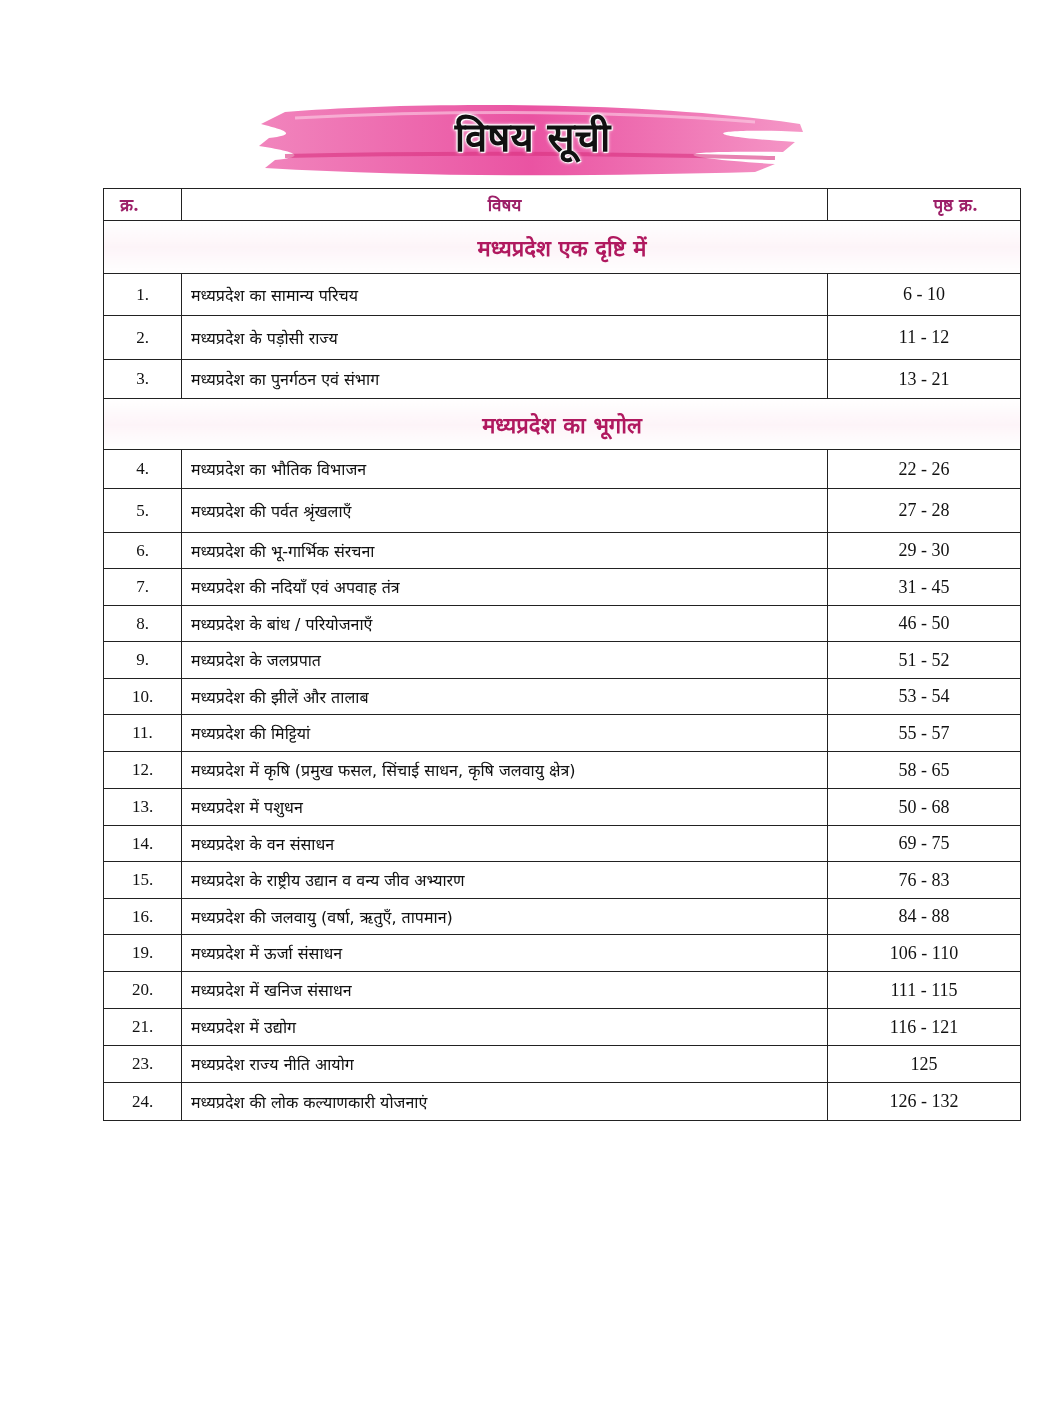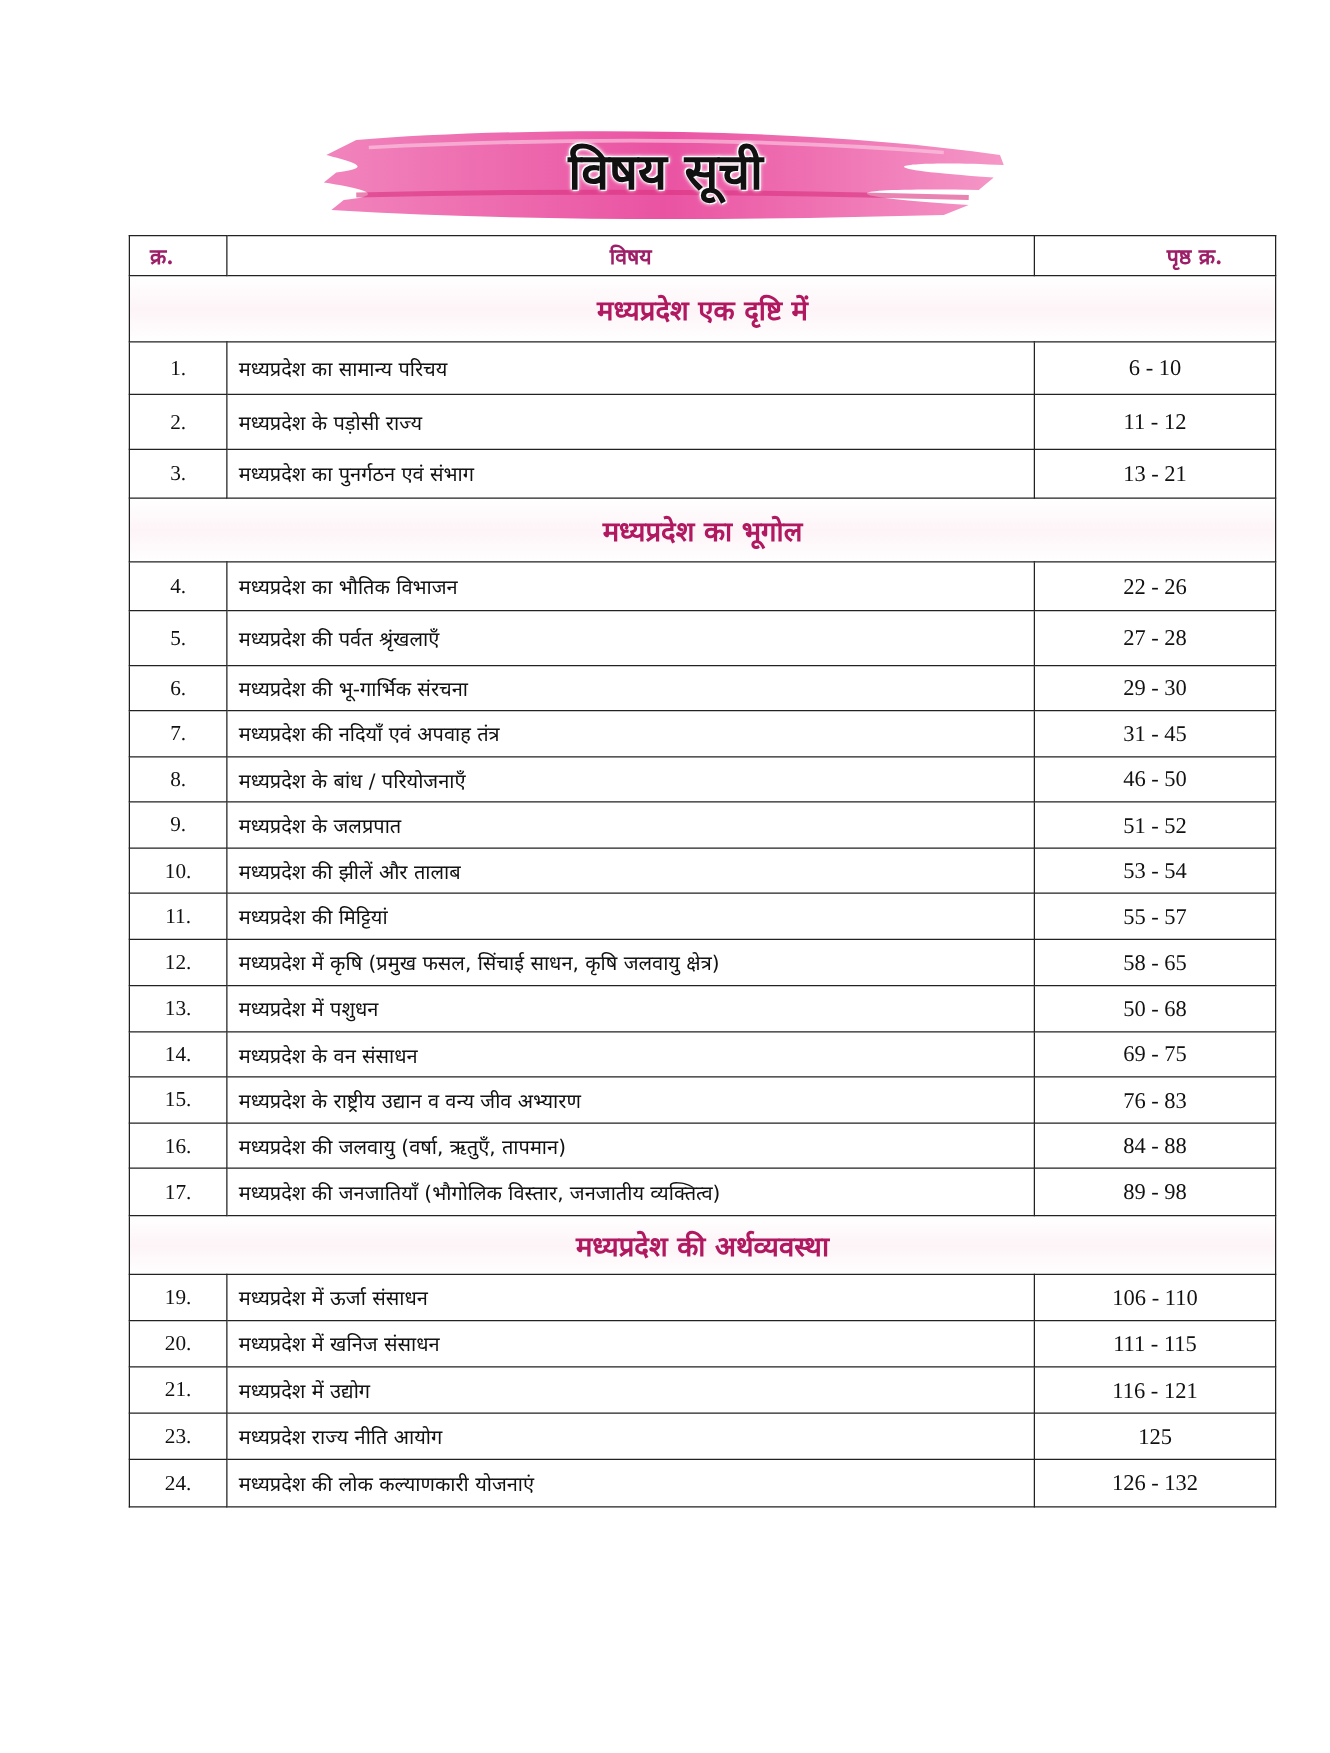--- a/index.html
+++ b/index.html
@@ -151,28 +151,20 @@
         <td class="c-num" style="height: 36px;">15.</td>
         <td class="c-sub" style="height: 36px;">मध्यप्रदेश के राष्ट्रीय उद्यान व वन्य जीव अभ्यारण</td>
         <td class="c-page" style="height: 36px;">76 - 83</td>
       </tr>
       <tr class="item">
         <td class="c-num" style="height: 35px;">16.</td>
         <td class="c-sub" style="height: 35px;">मध्यप्रदेश की जलवायु (वर्षा, ऋतुएँ, तापमान)</td>
         <td class="c-page" style="height: 35px;">84 - 88</td>
       </tr>
       <tr class="item">
-        <td class="c-num" style="height: 37px;">17.</td>
-        <td class="c-sub" style="height: 37px;">मध्यप्रदेश की जनजातियाँ (भौगोलिक विस्तार, जनजातीय व्यक्तित्व)</td>
-        <td class="c-page" style="height: 37px;">89 - 98</td>
-      </tr>
-      <tr class="section">
-        <td colspan="3" style="height: 46px;">मध्यप्रदेश की अर्थव्यवस्था</td>
-      </tr>
-      <tr class="item">
         <td class="c-num" style="height: 36px;">19.</td>
         <td class="c-sub" style="height: 36px;">मध्यप्रदेश में ऊर्जा संसाधन</td>
         <td class="c-page" style="height: 36px;">106 - 110</td>
       </tr>
       <tr class="item">
         <td class="c-num" style="height: 36px;">20.</td>
         <td class="c-sub" style="height: 36px;">मध्यप्रदेश में खनिज संसाधन</td>
         <td class="c-page" style="height: 36px;">111 - 115</td>
       </tr>
       <tr class="item">

